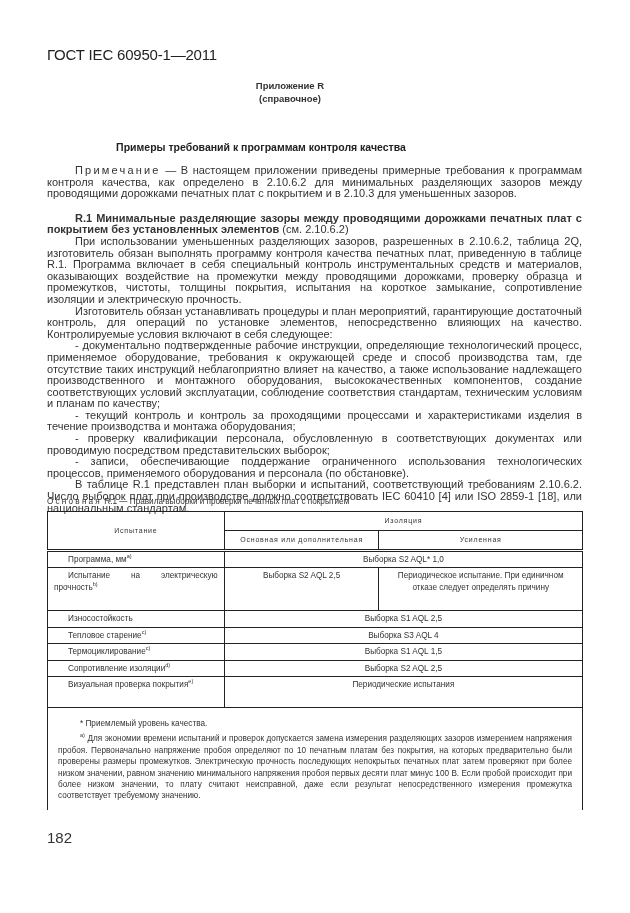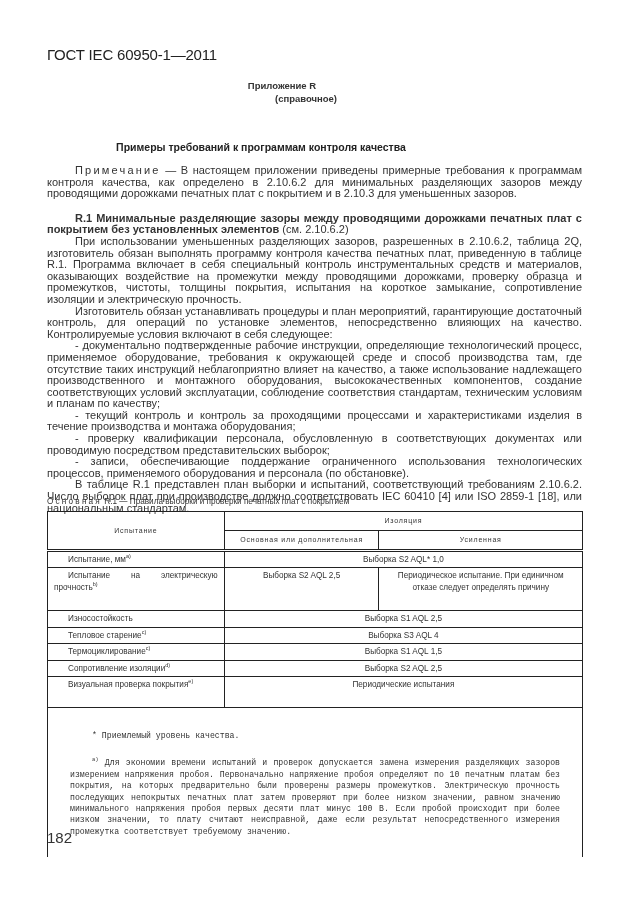--- a/index.html
+++ b/index.html
@@ -1,46 +1,46 @@
 <!DOCTYPE html>
 <html><head>
 <meta charset="utf-8">
 <style>
   html, body { margin:0; padding:0; background:#fff; }
   body { width:630px; height:913px; position:relative; overflow:hidden;
          font-family:"Liberation Sans", sans-serif; color:#222; }
   .abs { position:absolute; }
   .hdr { left:47px; top:46px; font-size:15px; font-weight:normal; letter-spacing:-0.2px; }
-  .app-title { left:0; width:564px; text-align:center; font-size:9.5px; font-weight:bold; color:#333; }
+  .app-title { left:8px; width:564px; text-align:center; font-size:9.5px; font-weight:bold; color:#333; }
   .doc-title { left:0; width:522px; top:141px; text-align:center; font-size:10.5px; font-weight:bold; }
   .body-text { left:47px; width:535px; font-size:11px; line-height:11.6px; text-align:justify; color:#333; }
   .body-text p { margin:0; text-indent:28px; }
   .body-text p.gap { margin-top:13px; }
   .spaced { letter-spacing:2.2px; }
   .tcap { left:47px; top:497px; font-size:8.2px; color:#333; }
   table.t { position:absolute; left:47px; top:511px; width:536px; border-collapse:collapse;
             font-size:8.2px; color:#333; }
   table.t td { border:1px solid #222; padding:2px 6px; vertical-align:top; line-height:11.4px; }
   table.t .h { font-size:7px; letter-spacing:0.8px; text-align:center; vertical-align:middle; height:14px; }
   table.t .c { text-align:center; }
   table.t tr.dbl td { border-top:3px double #222; }
   table.t td.first { text-indent:14px; }
   table.t td.just { text-align:justify; }
   sup { font-size:5.5px; vertical-align:super; line-height:0; }
   table.t td.notes { border-bottom:none; padding:6px 6px 4px 6px; text-align:justify; }
-  .notes p { margin:16px; text-indent:22px;font-family:Liberation Mono, monospace; }
+  .notes p { margin:4px; text-indent:22px; }
   .pnum { left:47px; top:829px; font-size:15px; color:#333; }
 </style>
 </head>
 <body>
 
 <div class="abs hdr">ГОСТ IEC 60950-1—2011</div>
 
 <div class="abs app-title" style="top:80px;">Приложение R</div>
-<div class="abs app-title" style="top:93px; font-weight:normal; font-weight:bold;margin-left:24px;">(справочное)</div>
+<div class="abs app-title" style="top:93px; font-weight:normal; font-weight:bold;">(справочное)</div>
 
 <div class="abs doc-title">Примеры требований к программам контроля качества</div>
 
 <div class="abs body-text" style="top:165px;">
   <p><span class="spaced">Примечание</span><span> — В настоящем приложении приведены примерные требования к программам контроля качества, как определено в 2.10.6.2 для минимальных разделяющих зазоров между проводящими дорожками печатных плат с покрытием и в 2.10.3 для уменьшенных зазоров.</span></p>
   <p class="gap"><b>R.1 Минимальные разделяющие зазоры между проводящими дорожками печатных плат с покрытием без установленных элементов</b><span> (см. 2.10.6.2)</span></p>
   <p>При использовании уменьшенных разделяющих зазоров, разрешенных в 2.10.6.2, таблица 2Q, изготовитель обязан выполнять программу контроля качества печатных плат, приведенную в таблице R.1. Программа включает в себя специальный контроль инструментальных средств и материалов, оказывающих воздействие на промежутки между проводящими дорожками, проверку образца и промежутков, чистоты, толщины покрытия, испытания на короткое замыкание, сопротивление изоляции и электрическую прочность.</p>
   <p>Изготовитель обязан устанавливать процедуры и план мероприятий, гарантирующие достаточный контроль, для операций по установке элементов, непосредственно влияющих на качество. Контролируемые условия включают в себя следующее:</p>
   <p>- документально подтвержденные рабочие инструкции, определяющие технологический процесс, применяемое оборудование, требования к окружающей среде и способ производства там, где отсутствие таких инструкций неблагоприятно влияет на качество, а также использование надлежащего производственного и монтажного оборудования, высококачественных компонентов, создание соответствующих условий эксплуатации, соблюдение соответствия стандартам, техническим условиям и планам по качеству;</p>
   <p>- текущий контроль и контроль за проходящими процессами и характеристиками изделия в течение производства и монтажа оборудования;</p>
@@ -60,21 +60,21 @@
   <tbody>
       <tr>
     <td class="h" rowspan="2">Испытание</td>
     <td class="h" colspan="2">Изоляция</td>
   </tr>
   <tr>
     <td class="h">Основная или дополнительная</td>
     <td class="h">Усиленная</td>
   </tr>
   <tr class="dbl">
-    <td class="first"><span>Испытание, мм</span><sup>a)</sup></td>
+    <td class="first"><span>Программа, мм</span><sup>a)</sup></td>
     <td class="c" colspan="2">Выборка S2 AQL* 1,0</td>
   </tr>
   <tr>
     <td class="first just" style="height:38px;"><span>Испытание на электрическую прочность</span><sup>b)</sup></td>
     <td class="c">Выборка S2 AQL 2,5</td>
     <td class="c" style="padding:2px 10px;">Периодическое испытание. При единичном отказе следует определять причину</td>
   </tr>
   <tr>
     <td class="first"><span>Износостойкость</span></td>
     <td class="c" colspan="2">Выборка S1 AQL 2,5</td>

